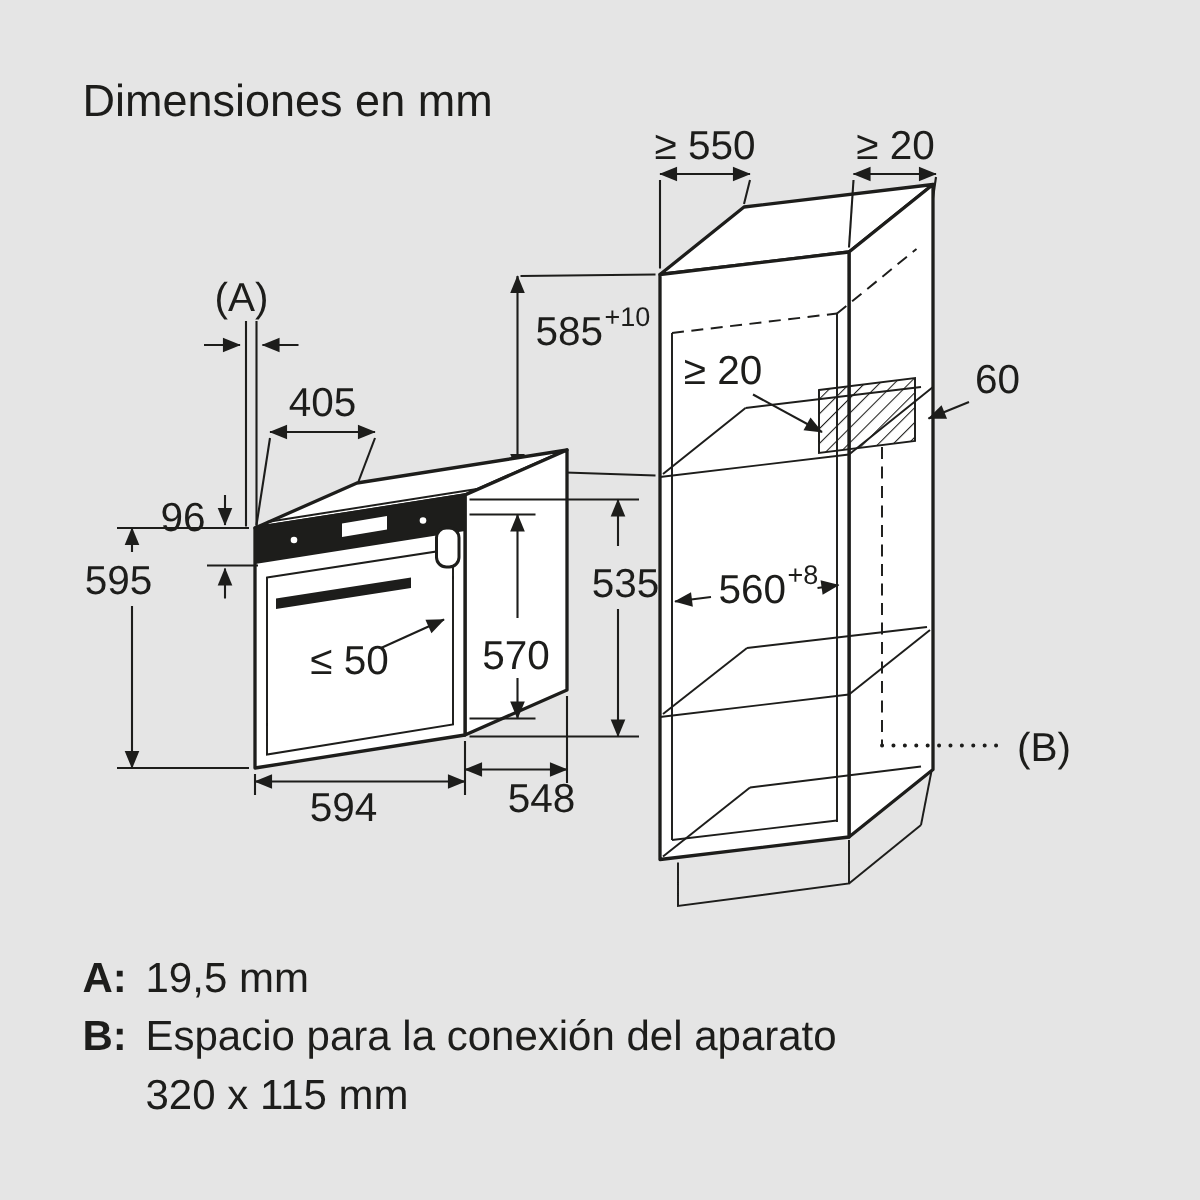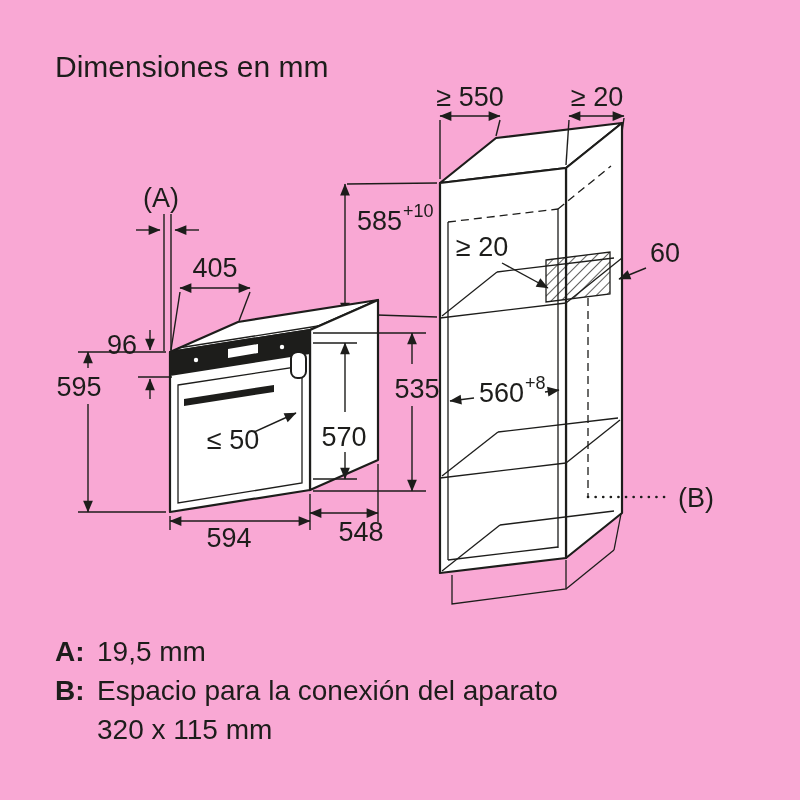--- a/index.html
+++ b/index.html
@@ -1,16 +1,16 @@
 <!DOCTYPE html>
 <html><head>
 <meta charset="utf-8">
 <style>
   html,body { margin:0; padding:0; background:#ffffff; }
-  .page { position:relative; width:800px; height:800px; background:#f9a8d4; overflow:hidden; }
+  .page { position:relative; width:800px; height:800px; background:#e5e5e5; overflow:hidden; }
   svg { display:block; }
   .edge   { stroke:#1d1d1b; stroke-width:2.2; fill:#ffffff; stroke-linejoin:round; }
   .thin   { stroke:#1d1d1b; stroke-width:1.3; fill:none; }
   .dash   { stroke:#1d1d1b; stroke-width:1.3; fill:none; stroke-dasharray:8 5; }
   .dot    { stroke:#1d1d1b; stroke-width:2.6; fill:none; stroke-dasharray:0.1 7.5; stroke-linecap:round; }
   .dim    { stroke:#1d1d1b; stroke-width:1.4; fill:none; }
   .solidfill { fill:#1d1d1b; stroke:none; }
   .lbl    { font-family:"Liberation Sans", sans-serif; font-size:27px; fill:#1d1d1b; }
   .sup    { font-family:"Liberation Sans", sans-serif; font-size:18px; fill:#1d1d1b; }
   .title  { font-family:"Liberation Sans", sans-serif; font-size:30px; fill:#1d1d1b; }

